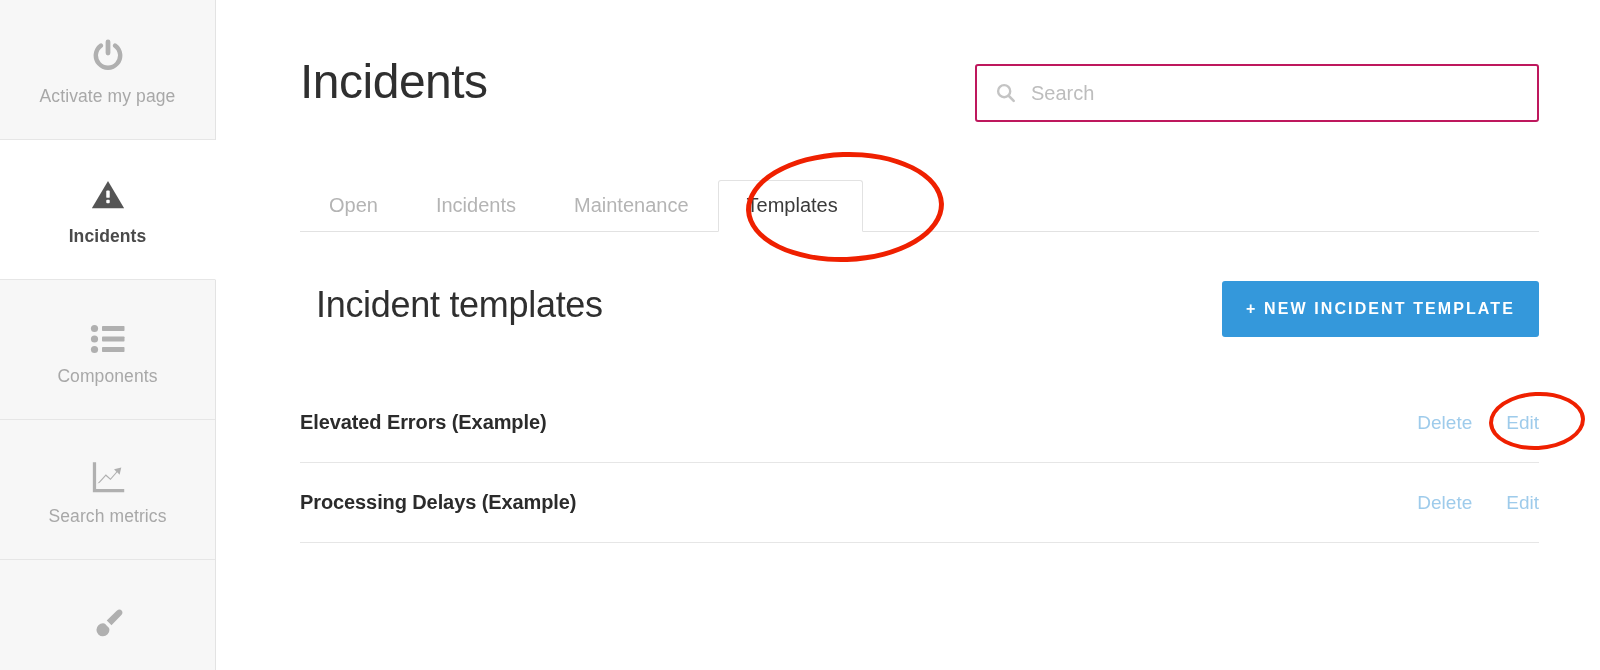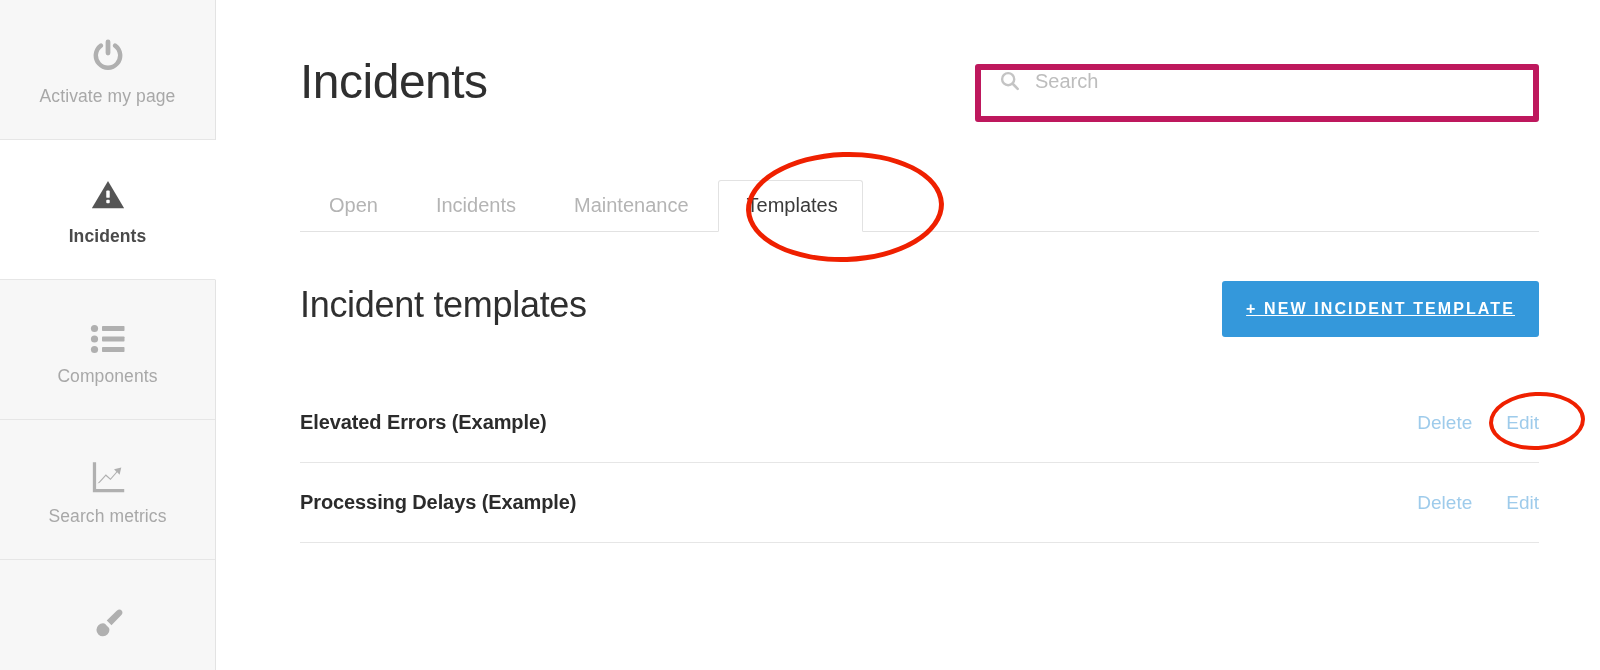--- a/index.html
+++ b/index.html
@@ -91,25 +91,25 @@
     color: #2f2f2f;
     letter-spacing: -0.5px;
     line-height: 1.1;
   }
   .search-box {
     position: absolute;
     right: 0;
     top: 6px;
     width: 564px;
     height: 58px;
-    border: 6px solid #be185d;
+    border: 2px solid #be185d;
     border-radius: 3px;
     background: #ffffff;
     display: flex;
-    align-items: flex-start;
+    align-items: center;
     padding: 0 18px;
     gap: 14px;
     cursor: text;
   }
   .search-box svg { display: block; flex: 0 0 auto; }
   .search-input {
     border: 0;
     outline: 0;
     font-family: "Liberation Sans", sans-serif;
     font-size: 20px;
@@ -148,21 +148,21 @@
     color: #3a3a3a;
     background: #ffffff;
     border: 1px solid #e2e2e2;
     border-bottom: 1px solid #ffffff;
     padding: 14px 24px 16px 28px;
   }
 
   
   .section-row {
     position: absolute;
-    left: 84px;
+    left: 100px;
     right: 61px;
     top: 281px;
     height: 64px;
   }
   .section-title {
     position: absolute;
     left: 0;
     top: 4px;
     font-size: 36px;
     font-weight: 400;
@@ -181,21 +181,20 @@
     border: 0;
     border-radius: 3px;
     font-family: "Liberation Sans", sans-serif;
     font-size: 16px;
     font-weight: bold;
     letter-spacing: 2.1px;
     cursor: pointer;
     display: flex;
     align-items: center;
     justify-content: center;
-    text-decoration: underline;
   }
 
   
   .template-list {
     position: absolute;
     left: 84px;
     right: 61px;
     top: 383px;
   }
   .template-row {

